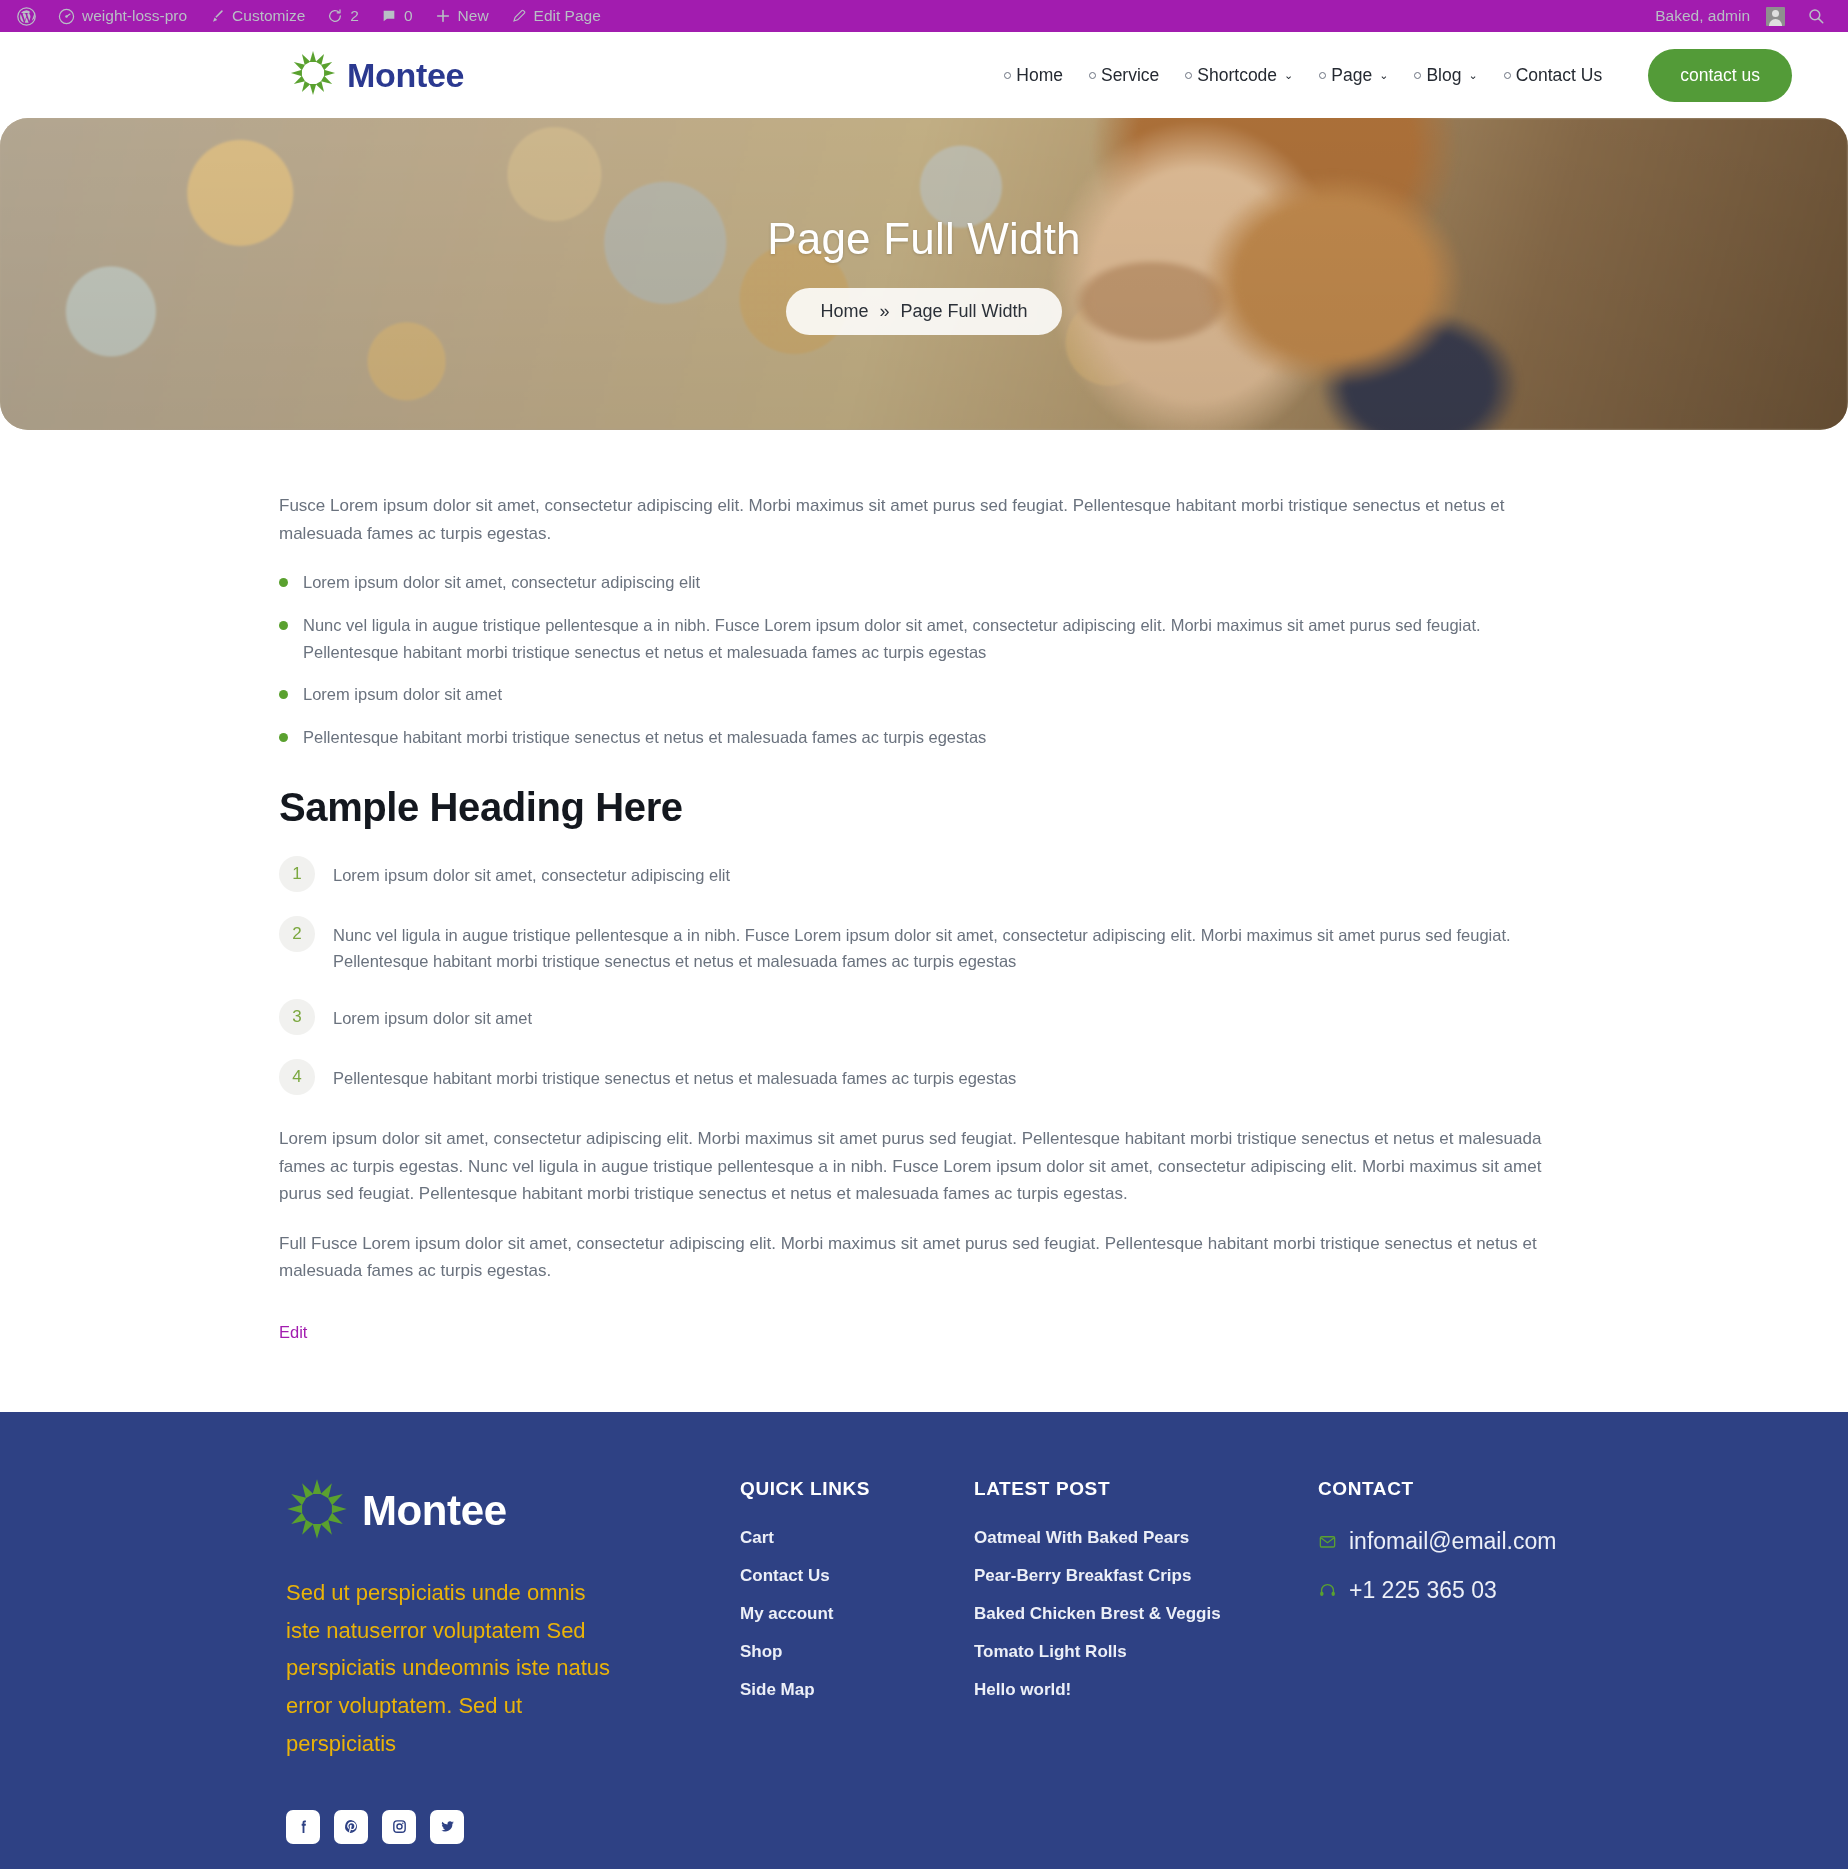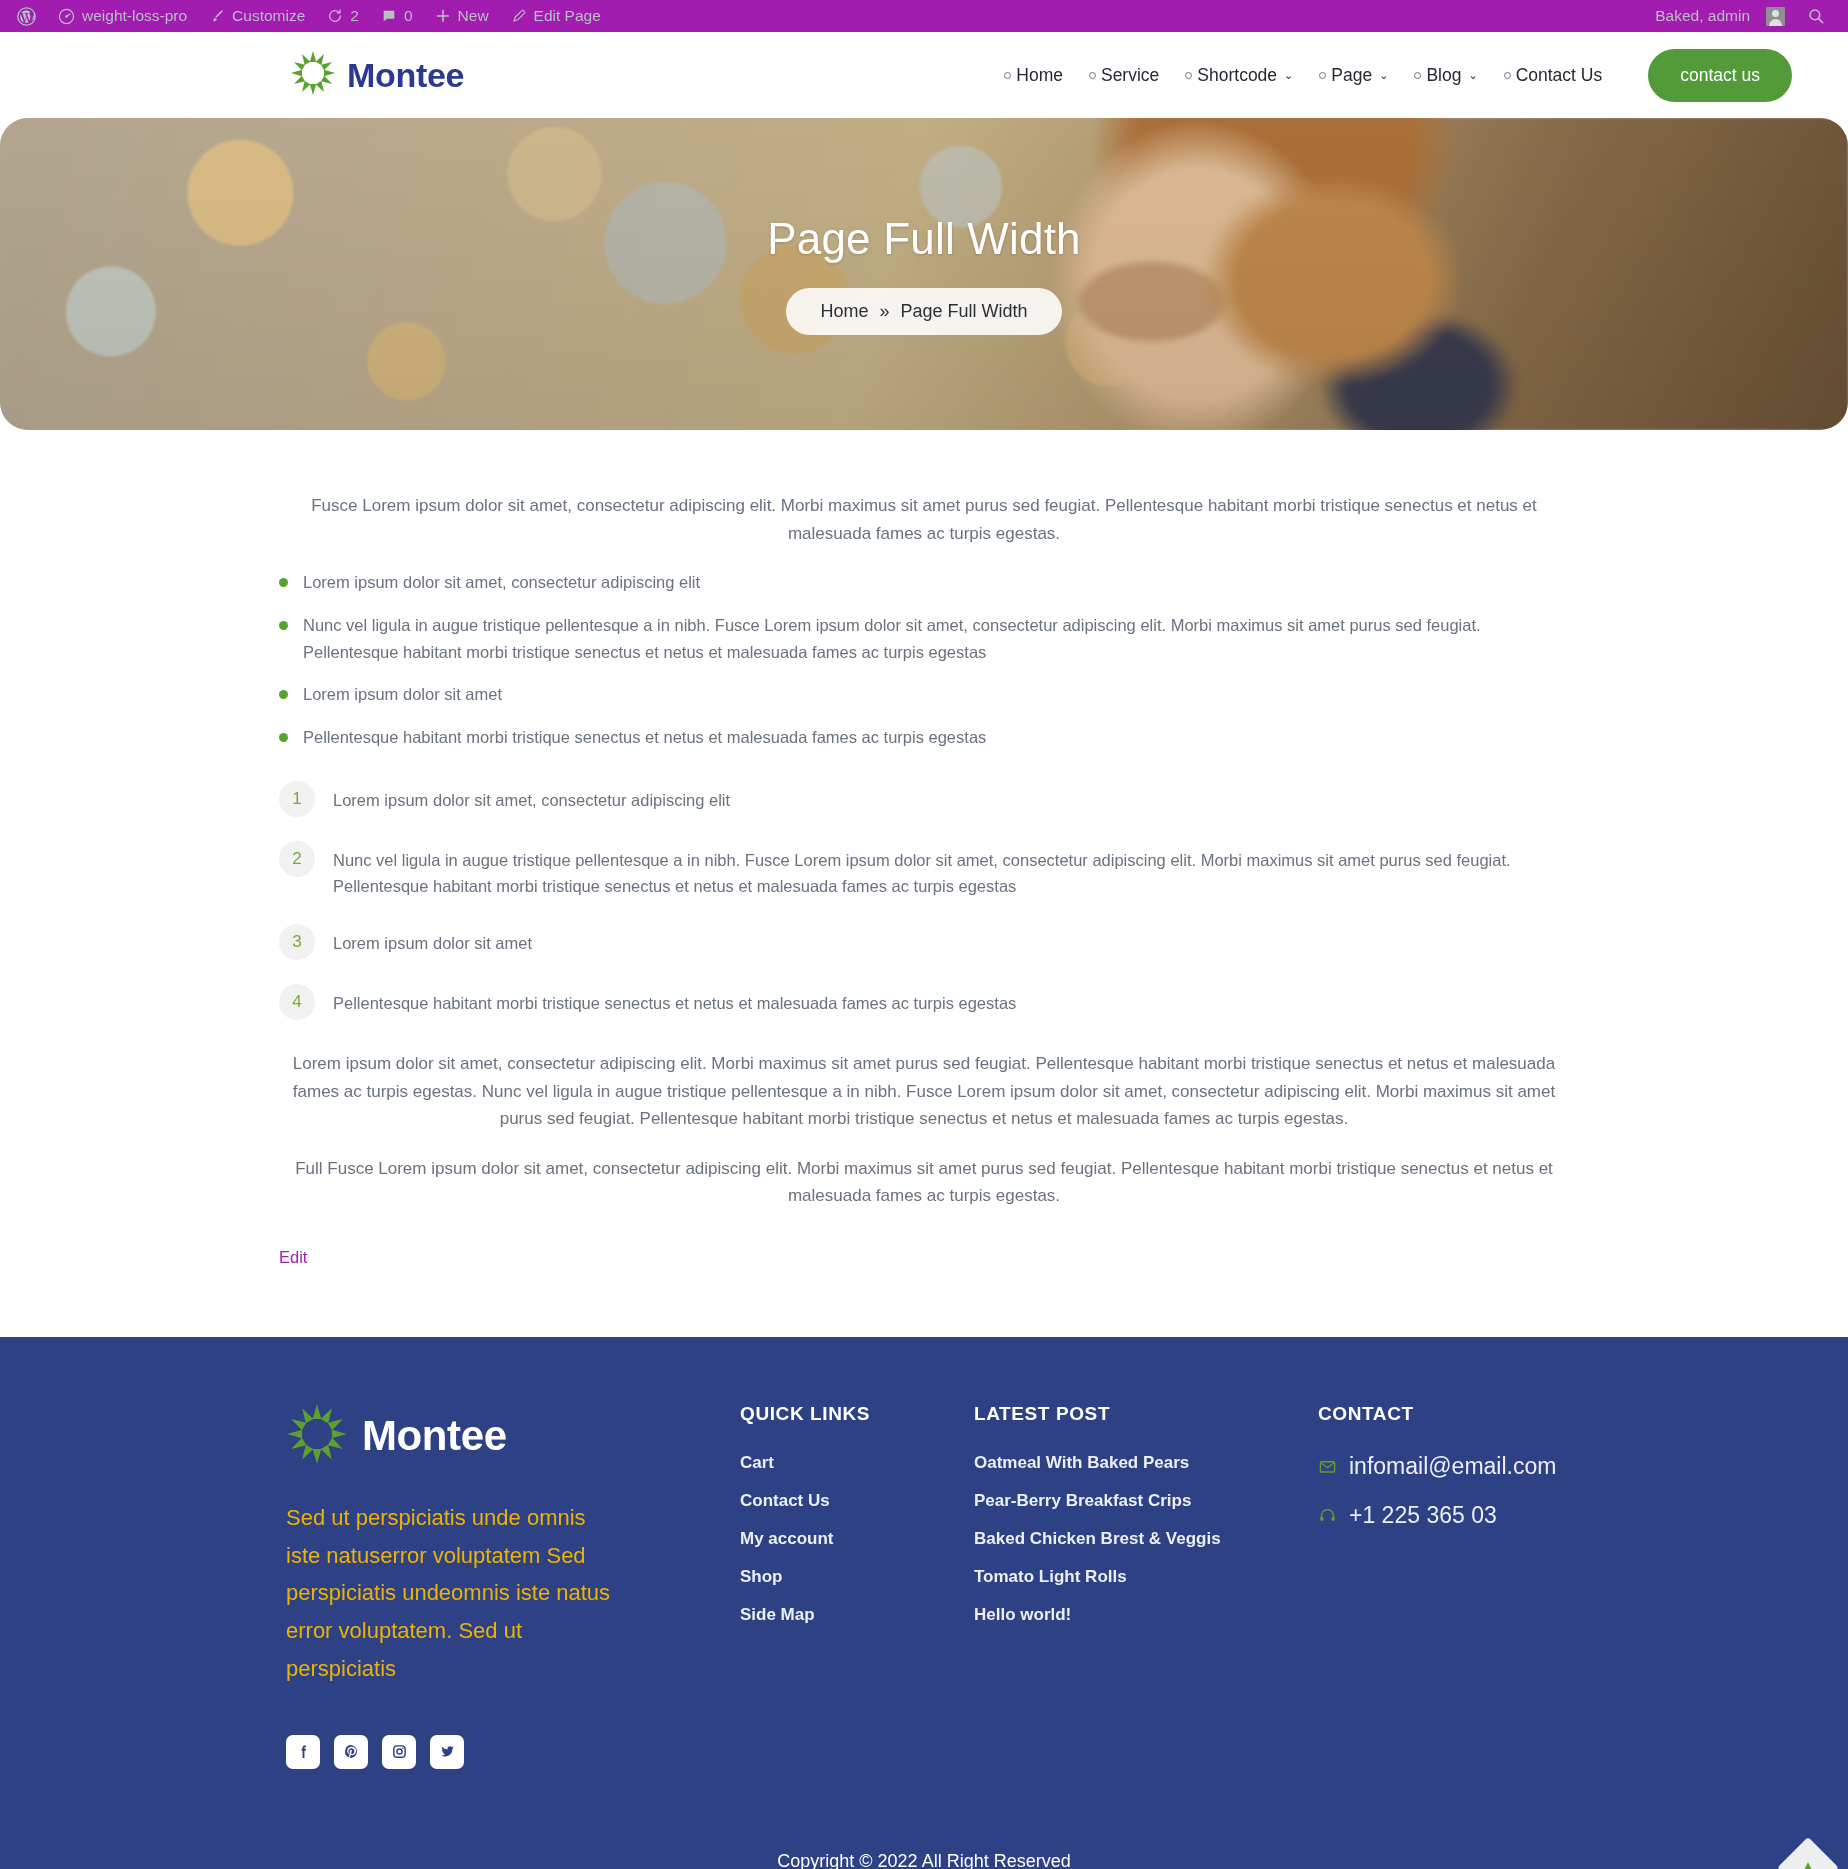--- a/index.html
+++ b/index.html
@@ -194,21 +194,20 @@
   .content {
     max-width: 1290px;
     margin: 0 auto;
     padding: 62px 0 70px;
   }
   .content p {
     font-size: 17px;
     line-height: 1.62;
     color: #6a727e;
     margin-bottom: 22px;
-    text-align: center;
   }
   .bullet-list { list-style: none; margin: 6px 0 30px; }
   .bullet-list li {
     position: relative;
     padding-left: 24px;
     font-size: 16.5px;
     line-height: 1.62;
     color: #6a727e;
     margin-bottom: 16px;
   }
@@ -528,20 +527,21 @@
 <main class="content">
   <p>Fusce Lorem ipsum dolor sit amet, consectetur adipiscing elit. Morbi maximus sit amet purus sed feugiat. Pellentesque habitant morbi tristique senectus et netus et malesuada fames ac turpis egestas.</p>
 
   <ul class="bullet-list">
     <li>Lorem ipsum dolor sit amet, consectetur adipiscing elit</li>
     <li>Nunc vel ligula in augue tristique pellentesque a in nibh. Fusce Lorem ipsum dolor sit amet, consectetur adipiscing elit. Morbi maximus sit amet purus sed feugiat. Pellentesque habitant morbi tristique senectus et netus et malesuada fames ac turpis egestas</li>
     <li>Lorem ipsum dolor sit amet</li>
     <li>Pellentesque habitant morbi tristique senectus et netus et malesuada fames ac turpis egestas</li>
   </ul>
 
+  <h2 class="section-heading">Sample Heading Here</h2>
 
   <ul class="num-list">
     <li class="num-item">
       <span class="num-badge">1</span>
       <span class="num-text">Lorem ipsum dolor sit amet, consectetur adipiscing elit</span>
     </li>
     <li class="num-item">
       <span class="num-badge">2</span>
       <span class="num-text">Nunc vel ligula in augue tristique pellentesque a in nibh. Fusce Lorem ipsum dolor sit amet, consectetur adipiscing elit. Morbi maximus sit amet purus sed feugiat. Pellentesque habitant morbi tristique senectus et netus et malesuada fames ac turpis egestas</span>
     </li>

